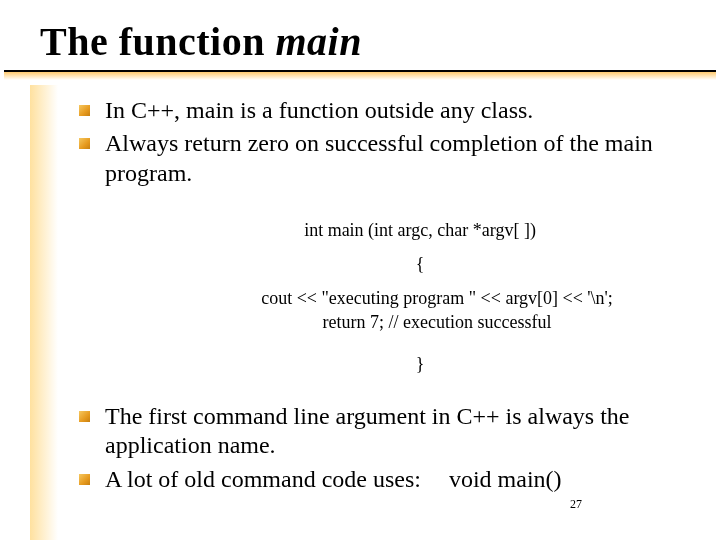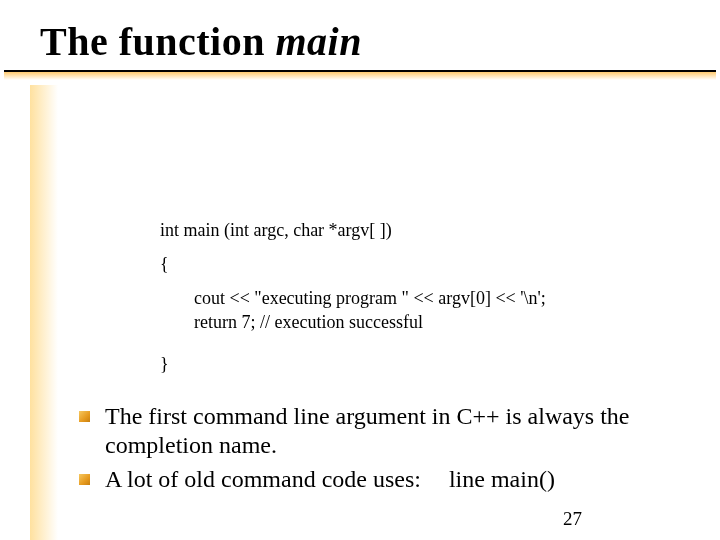--- a/index.html
+++ b/index.html
@@ -81,20 +81,21 @@
     background: linear-gradient(135deg, #f6c860 0%, #e69a1f 60%, #c77f0f 100%);
   }
   
   .code {
     position: absolute;
     left: 160px;
     width: 520px;
     font-size: 18px;
     font-family: "Times New Roman", Times, serif;
     line-height: 1.35;
+    text-align: center;
   }
   .code .line { white-space: pre; }
   .code .indent1 { padding-left: 0px; }
   .code .indent2 { padding-left: 34px; }
   
   .body2 {
     position: absolute;
     left: 75px;
     top: 402px;
     width: 610px;
@@ -102,60 +103,68 @@
     line-height: 1.22;
   }
   .inline-code {
     display: inline-block;
     margin-left: 28px;
   }
   
   .pagenum {
     position: absolute;
     right: 18px;
-    bottom: 10px;
-    font-size: 19px;
+    bottom: 28px;
+    font-size: 12px;
     color: #000;
   }
 </style>
 </head>
 <body>
 
 <div class="slide">
 
   <div class="deco-vbar"></div>
 
   <div class="title">
     <span>The function </span><span class="ital">main</span>
   </div>
 
   <div class="rule-wrap">
     <div class="rule-black"></div>
     <div class="rule-orange"></div>
   </div>
 
+  <div class="body">
+    <div class="bullet">
+      <span>In C++, main is a function outside any class.</span>
+    </div>
+    <div class="bullet">
+      <span>Always return zero on successful completion of the main program.</span>
+    </div>
+  </div>
 
   <div class="code" style="top:218px;">
     <div class="line indent1">int main (int argc, char *argv[ ])</div>
   </div>
   <div class="code" style="top:252px;">
     <div class="line indent1">{</div>
   </div>
   <div class="code" style="top:286px;">
     <div class="line indent2">cout &lt;&lt; "executing program " &lt;&lt; argv[0] &lt;&lt; '\n';</div>
     <div class="line indent2">return 7; // execution successful</div>
   </div>
   <div class="code" style="top:352px;">
     <div class="line indent1">}</div>
   </div>
 
   <div class="body2">
     <div class="bullet">
-      <span>The first command line argument in C++ is always the completion name.</span>
+      <span>The first command line argument in C++ is always the application name.</span>
     </div>
     <div class="bullet">
-      <span>A lot of old command code uses:</span><span class="inline-code">line main()</span>
+      <span>A lot of old command code uses:</span><span class="inline-code">void main()</span>
     </div>
   </div>
 
   <div class="pagenum">27</div>
 
 </div>
 
 </body></html>

